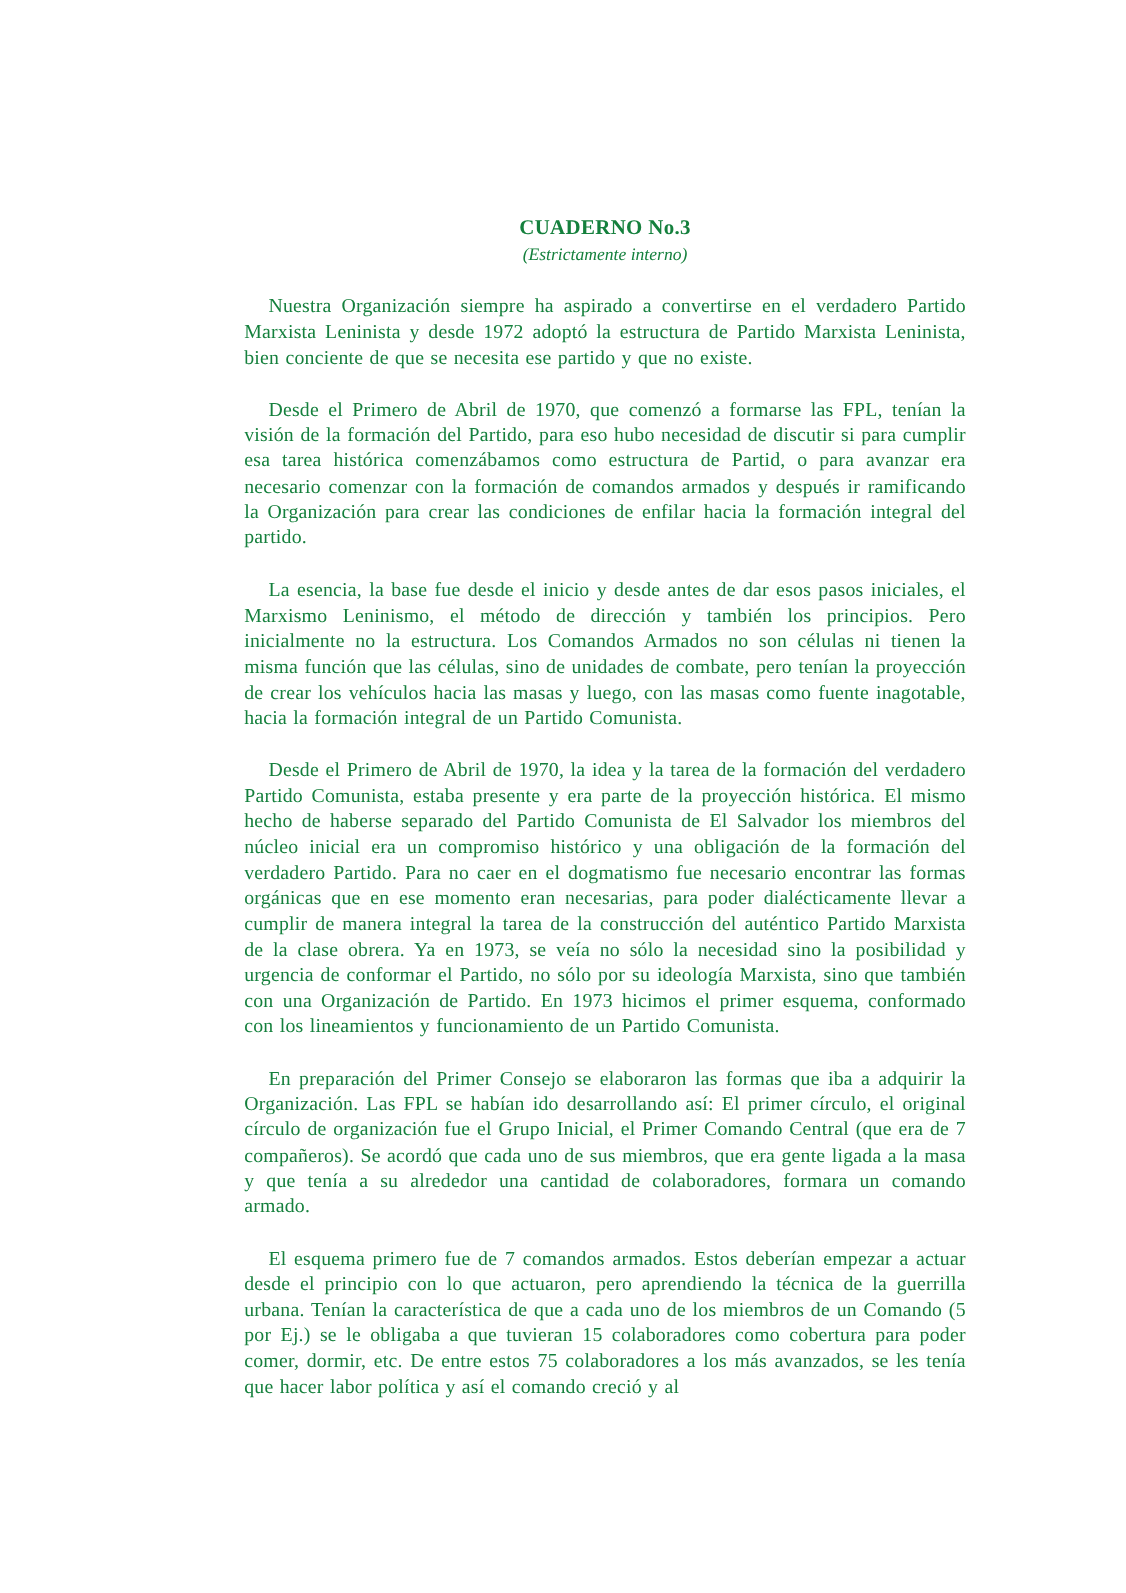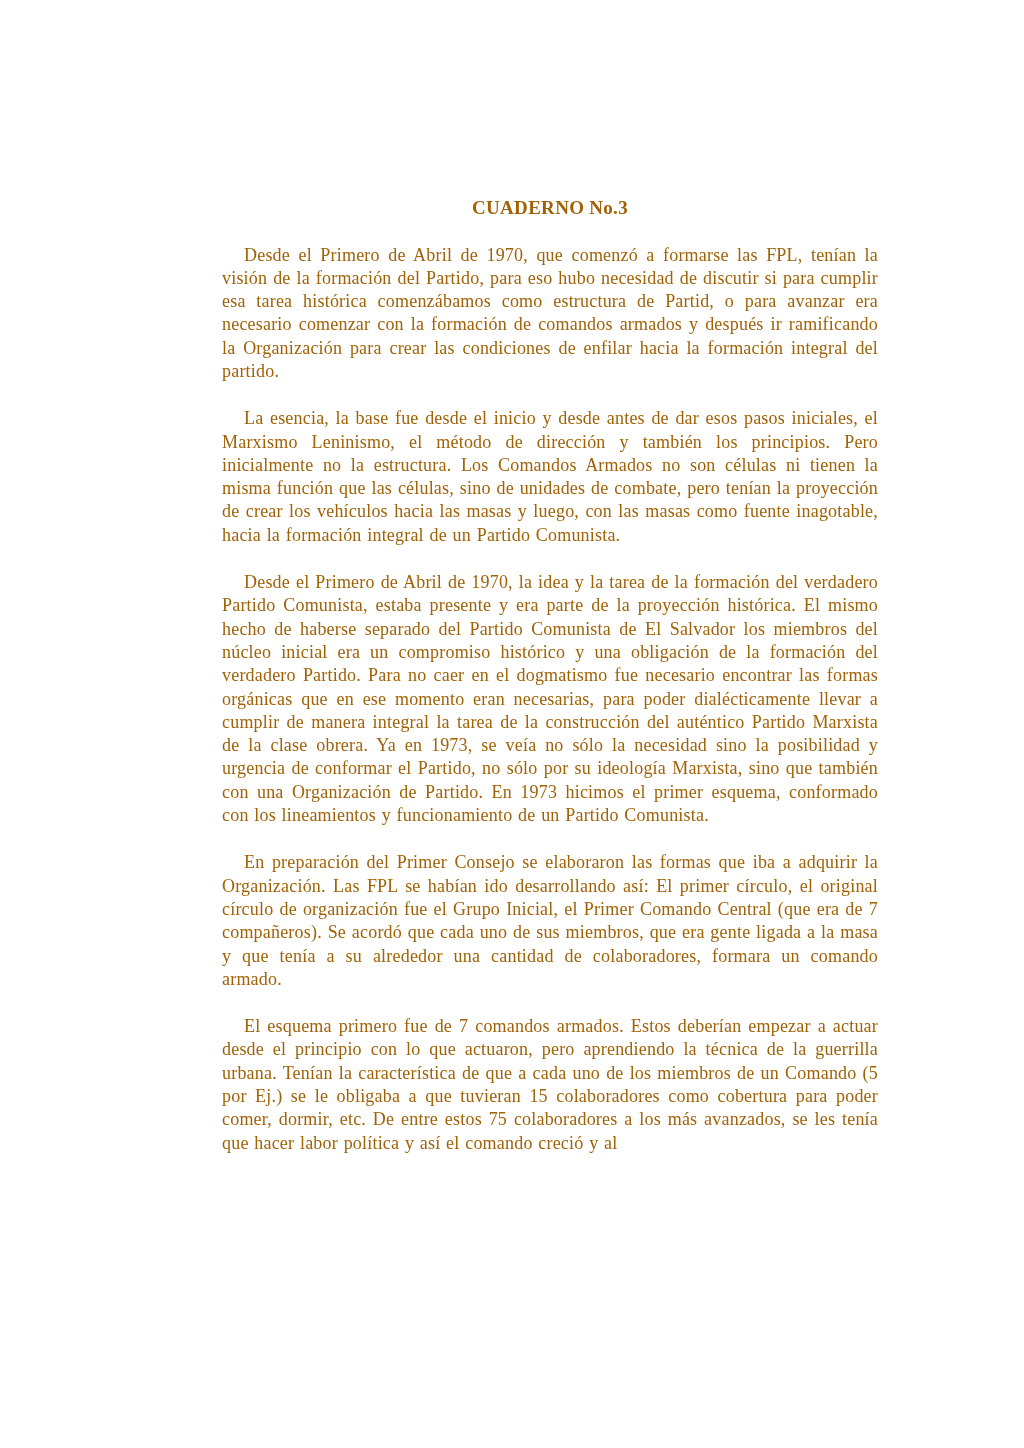--- a/index.html
+++ b/index.html
@@ -7,21 +7,21 @@
     padding: 0;
     background: #ffffff;
   }
   .page {
     position: relative;
     width: 936px;
     height: 1448px;
     background: #ffffff;
     overflow: hidden;
     font-family: "Liberation Serif", serif;
-    color: #a16207;
+    color: #15803d;
   }
   .content {
     position: absolute;
     left: 222px;
     top: 196px;
     width: 656px;
   }
   .title-block {
     text-align: center;
     margin: 0 0 24px 0;
@@ -54,22 +54,24 @@
     hyphens: none;
   }
 </style>
 </head>
 <body>
 
 <div class="page">
   <div class="content">
     <header class="title-block">
       <div class="doc-title">CUADERNO No.3</div>
+      <div class="doc-annotation">(Estrictamente interno)</div>
     </header>
 
+    <p class="body-par">Nuestra Organización siempre ha aspirado a convertirse en el verdadero Partido Marxista Leninista y desde 1972 adoptó la estructura de Partido Marxista Leninista, bien conciente de que se necesita ese partido y que no existe.</p>
 
     <p class="body-par">Desde el Primero de Abril de 1970, que comenzó a formarse las FPL, tenían la visión de la formación del Partido, para eso hubo necesidad de discutir si para cumplir esa tarea histórica comenzábamos como estructura de Partid, o para avanzar era necesario comenzar con la formación de comandos armados y después ir ramificando la Organización para crear las condiciones de enfilar hacia la formación integral del partido.</p>
 
     <p class="body-par">La esencia, la base fue desde el inicio y desde antes de dar esos pasos iniciales, el Marxismo Leninismo, el método de dirección y también los principios. Pero inicialmente no la estructura. Los Comandos Armados no son células ni tienen la misma función que las células, sino de unidades de combate, pero tenían la proyección de crear los vehículos hacia las masas y luego, con las masas como fuente inagotable, hacia la formación integral de un Partido Comunista.</p>
 
     <p class="body-par">Desde el Primero de Abril de 1970, la idea y la tarea de la formación del verdadero Partido Comunista, estaba presente y era parte de la proyección histórica. El mismo hecho de haberse separado del Partido Comunista de El Salvador los miembros del núcleo inicial era un compromiso histórico y una obligación de la formación del verdadero Partido. Para no caer en el dogmatismo fue necesario encontrar las formas orgánicas que en ese momento eran necesarias, para poder dialécticamente llevar a cumplir de manera integral la tarea de la construcción del auténtico Partido Marxista de la clase obrera. Ya en 1973, se veía no sólo la necesidad sino la posibilidad y urgencia de conformar el Partido, no sólo por su ideología Marxista, sino que también con una Organización de Partido. En 1973 hicimos el primer esquema, conformado con los lineamientos y funcionamiento de un Partido Comunista.</p>
 
     <p class="body-par">En preparación del Primer Consejo se elaboraron las formas que iba a adquirir la Organización. Las FPL se habían ido desarrollando así: El primer círculo, el original círculo de organización fue el Grupo Inicial, el Primer Comando Central (que era de 7 compañeros). Se acordó que cada uno de sus miembros, que era gente ligada a la masa y que tenía a su alrededor una cantidad de colaboradores, formara un comando armado.</p>
 
     <p class="body-par">El esquema primero fue de 7 comandos armados. Estos deberían empezar a actuar desde el principio con lo que actuaron, pero aprendiendo la técnica de la guerrilla urbana. Tenían la característica de que a cada uno de los miembros de un Comando (5 por Ej.) se le obligaba a que tuvieran 15 colaboradores como cobertura para poder comer, dormir, etc. De entre estos 75 colaboradores a los más avanzados, se les tenía que hacer labor política y así el comando creció y al</p>

